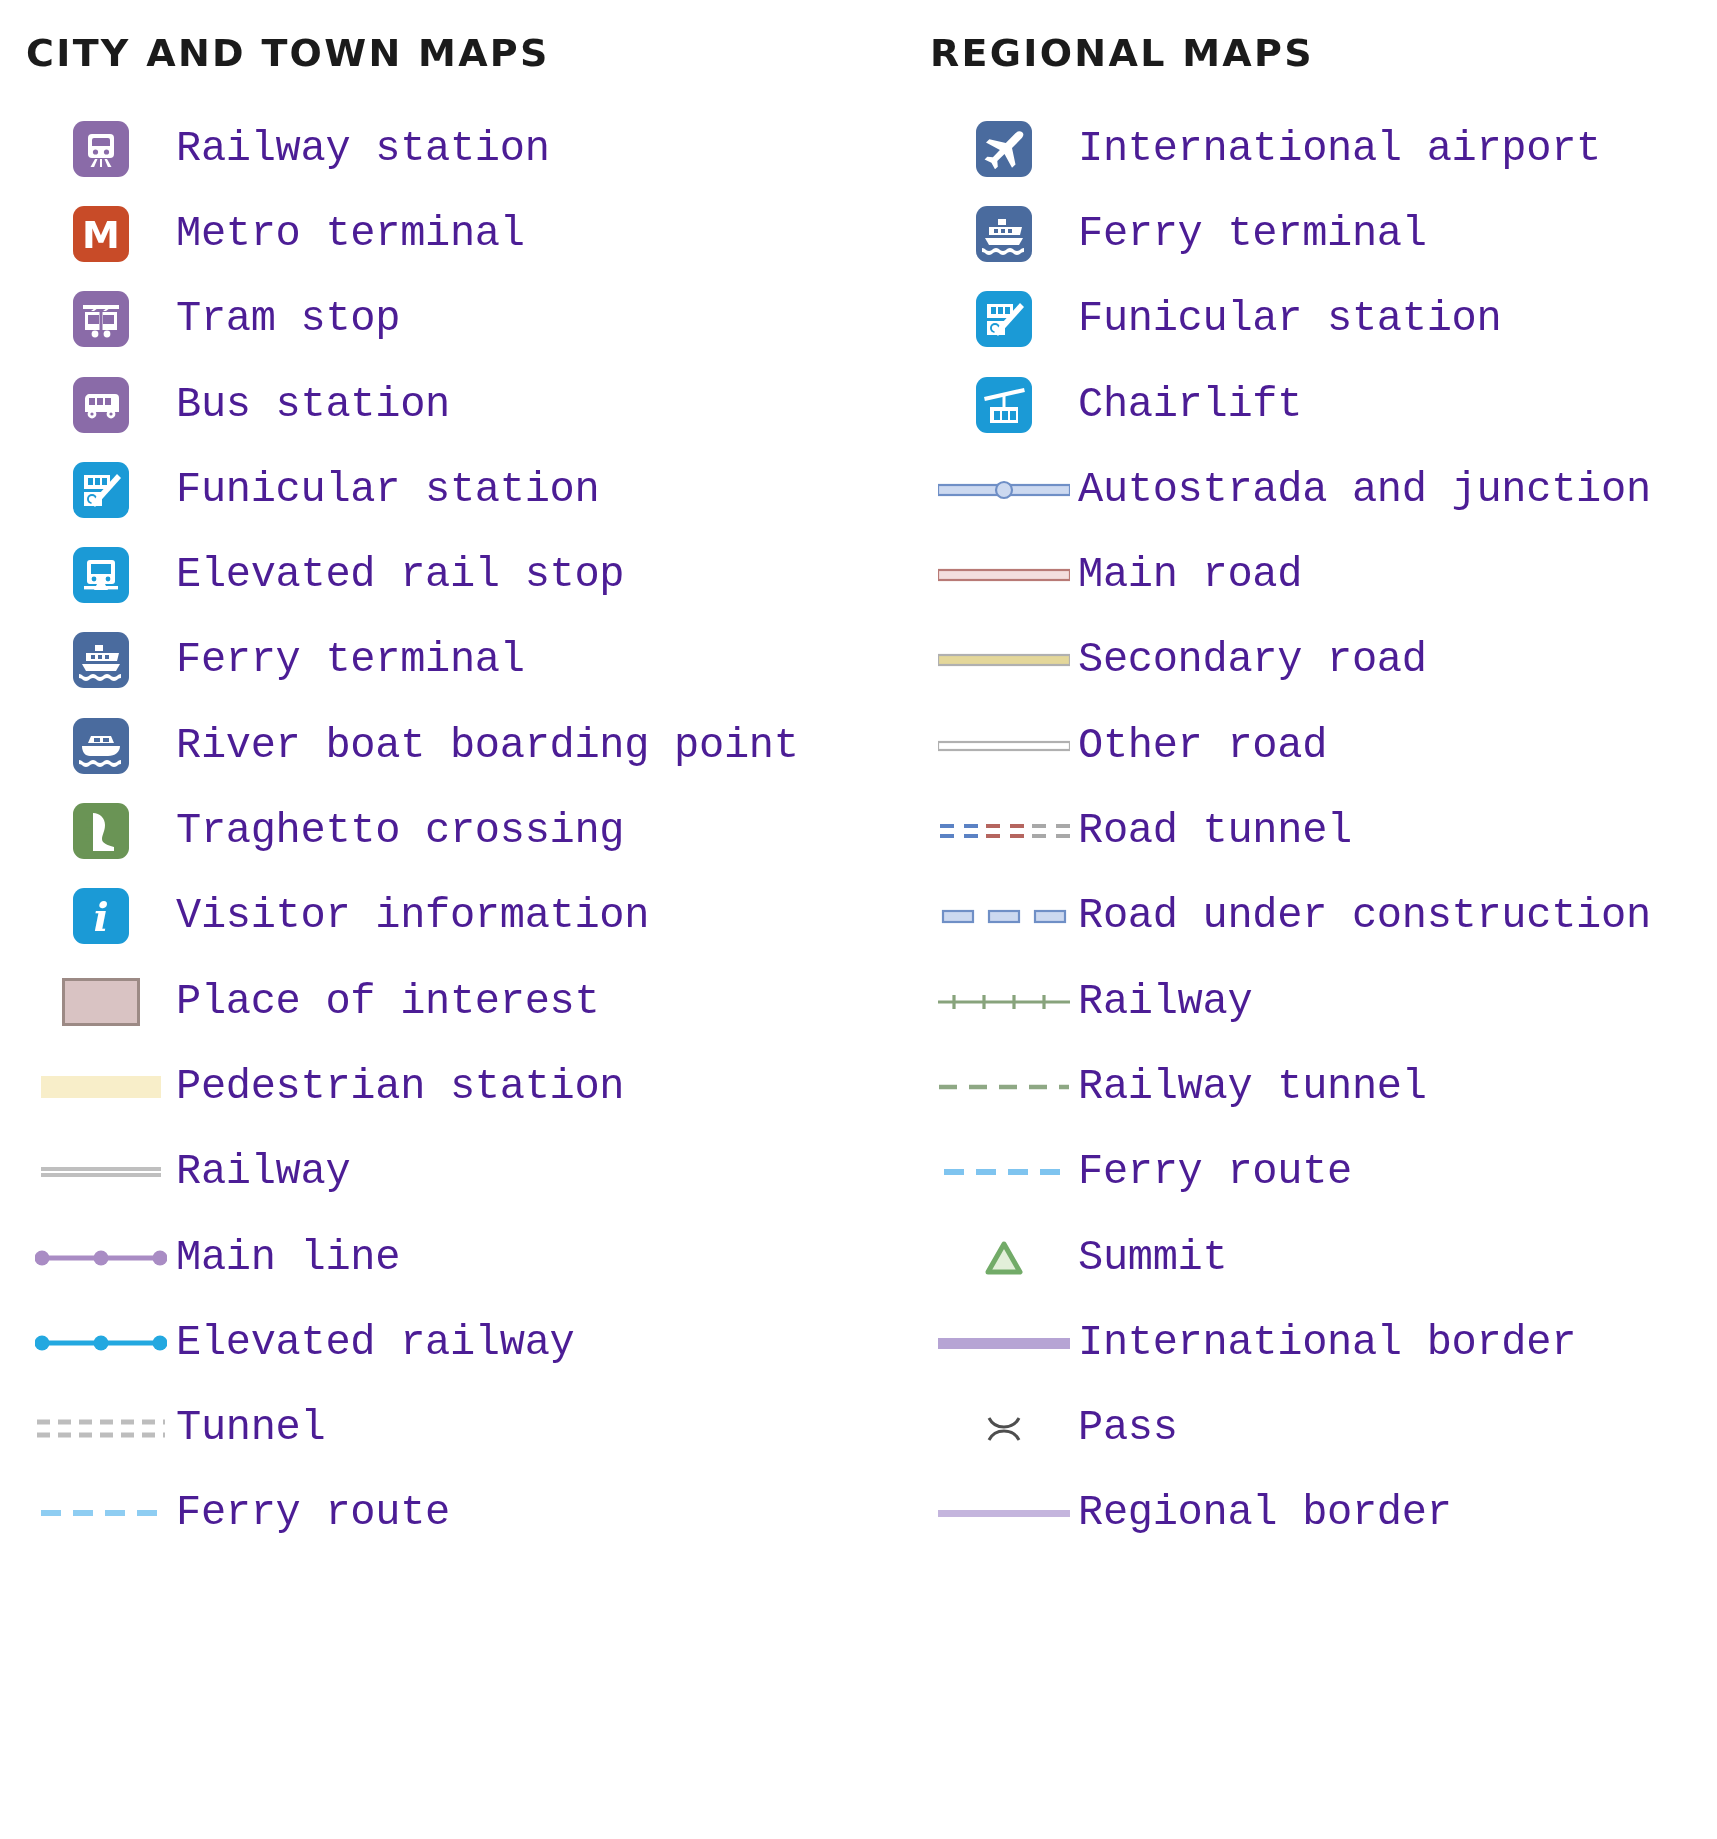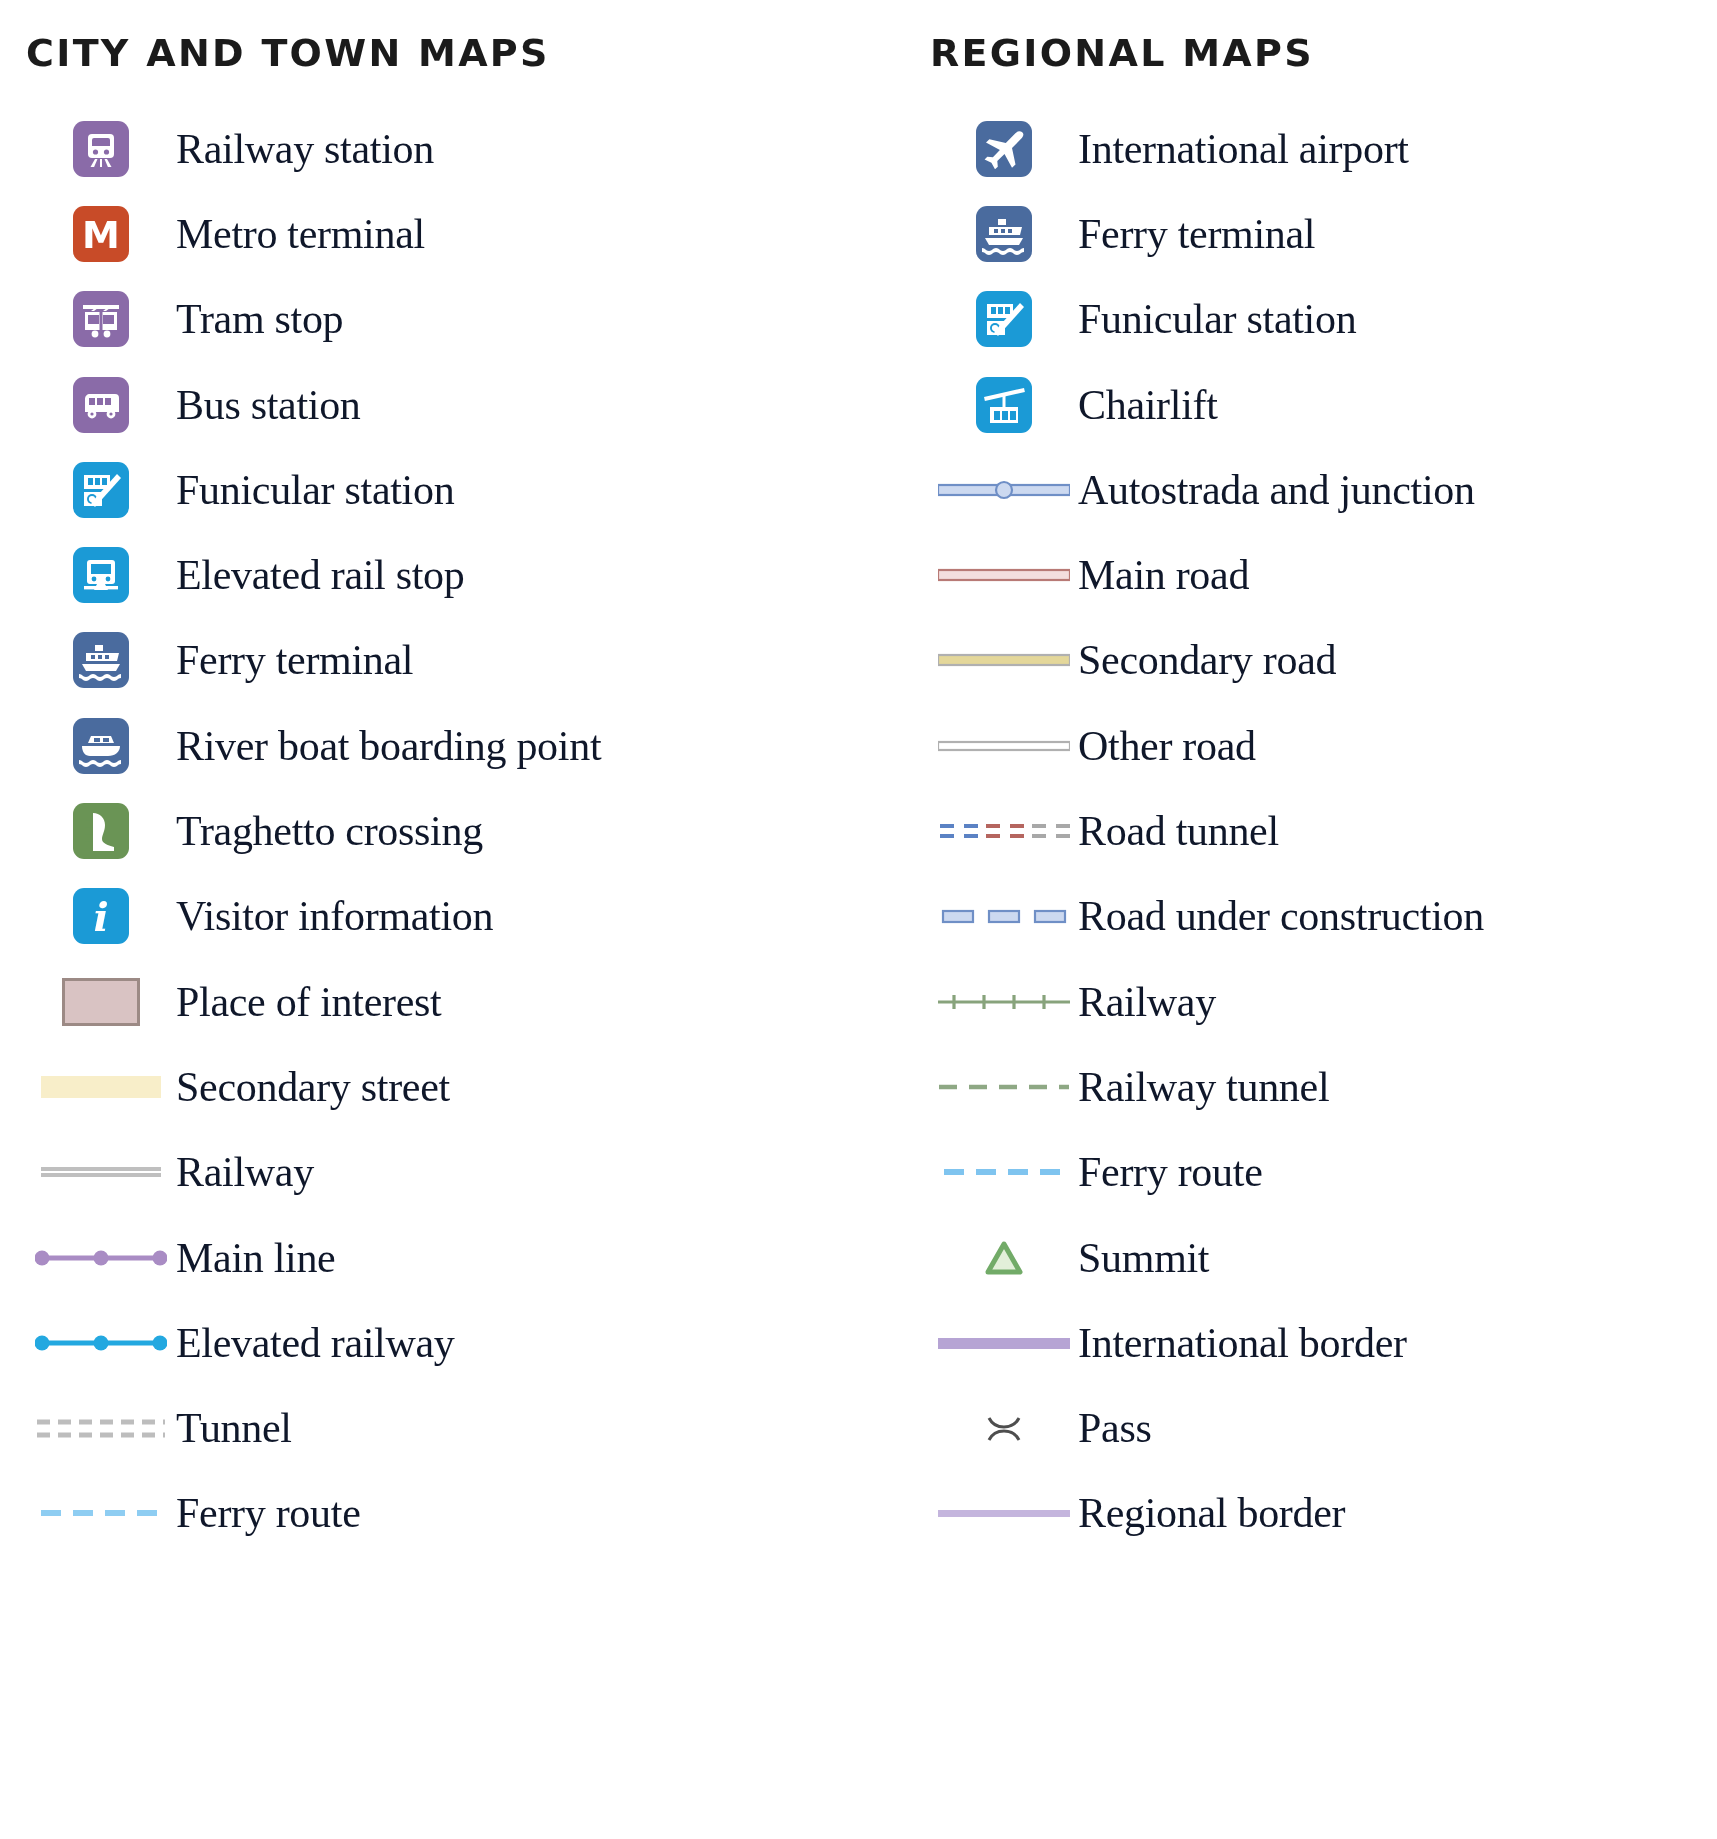--- a/index.html
+++ b/index.html
@@ -52,23 +52,23 @@
     flex: 0 0 auto;
     width: 150px;
     display: flex;
     align-items: center;
     justify-content: center;
     height: 85.3px;
   }
   .col-right .sym { width: 148px; }
 
   .label {
-    font-family: Liberation Serif, serif;
+    font-family: Liberation Mono, monospace;
     font-size: 42px;
-    color: #0f172a;
+    color: #4c1d95;
     white-space: nowrap;
     letter-spacing: -0.3px;
     line-height: 1;
   }
 
   
   .tile {
     width: 56px;
     height: 56px;
     border-radius: 11px;
@@ -270,21 +270,21 @@
         <div class="sym">
           <span class="swatch-poi"></span>
         </div>
         <div class="label">Place of interest</div>
       </div>
 
       <div class="row">
         <div class="sym">
           <span class="swatch-ped"></span>
         </div>
-        <div class="label">Secondary street</div>
+        <div class="label">Pedestrian station</div>
       </div>
 
       <div class="row">
         <div class="sym">
           <svg class="lsvg" width="120" height="16" viewBox="0 0 120 16">
             <rect x="0" y="3" width="120" height="4" fill="#bfbfbf"></rect>
             <rect x="0" y="9" width="120" height="4" fill="#bfbfbf"></rect>
           </svg>
         </div>
         <div class="label">Railway</div>

